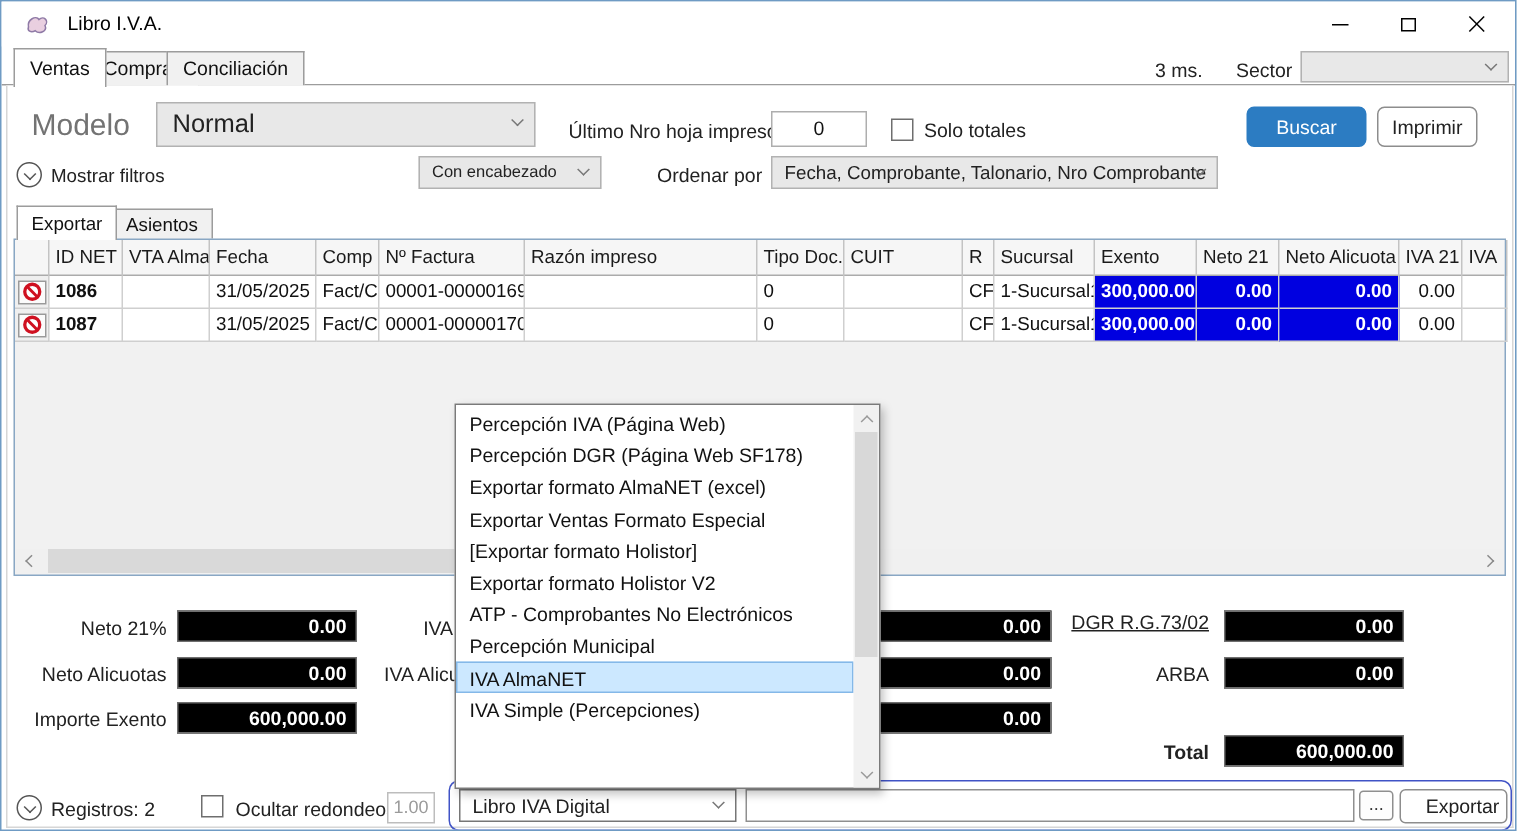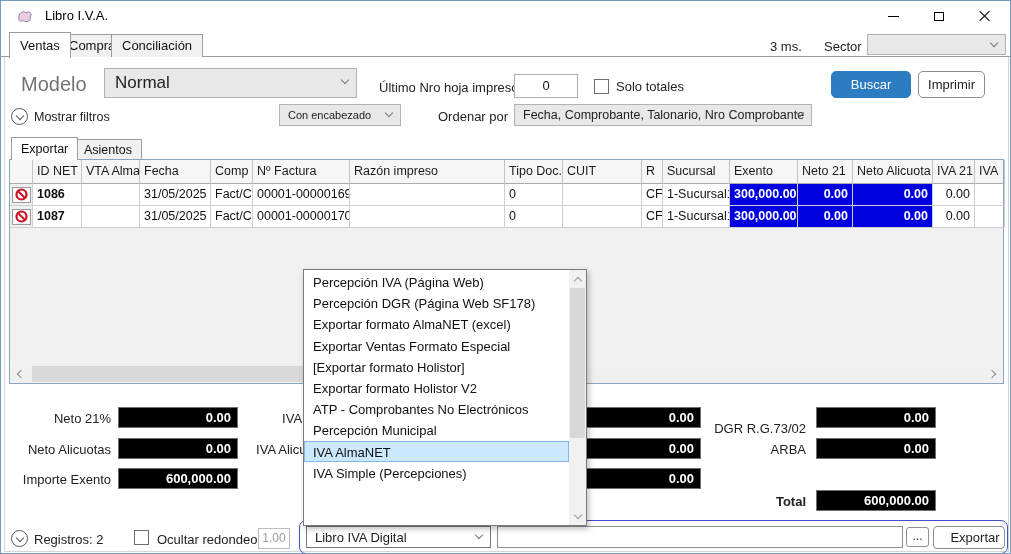--- a/index.html
+++ b/index.html
@@ -254,21 +254,21 @@
   <span class="tlabel" style="left:0px; top:471px; width:110px;">Importe Exento</span>
   <div class="valbox" style="left:117px; top:467px;">600,000.00</div>
 
   <span class="tlabel" style="left:215px; top:410px; width:115px;">IVA 21%</span>
   <span class="tlabel" style="left:215px; top:441px; width:115px;">IVA Alicuotas</span>
 
   <div class="valbox" style="left:580px; top:406px;">0.00</div>
   <div class="valbox" style="left:580px; top:437px;">0.00</div>
   <div class="valbox" style="left:580px; top:467px;">0.00</div>
 
-  <span class="tlabel" style="left:690px; top:420px; width:115px;">DGR R.G.73/02</span>
+  <span class="tlabel" style="left:690px; top:406px; width:115px;text-decoration:underline;">DGR R.G.73/02</span>
   <div class="valbox" style="left:815px; top:406px;">0.00</div>
   <span class="tlabel" style="left:690px; top:441px; width:115px;">ARBA</span>
   <div class="valbox" style="left:815px; top:437px;">0.00</div>
   <span class="tlabel total-label" style="left:690px; top:493px; width:115px;">Total</span>
   <div class="valbox" style="left:815px; top:489px;">600,000.00</div>
 
   <div class="circle-chev cc-registros"></div>
   <span class="registros-label">Registros: 2</span>
   <div class="checkbox cb-ocultar"></div>
   <span class="cb-ocultar-label">Ocultar redondeos</span>

